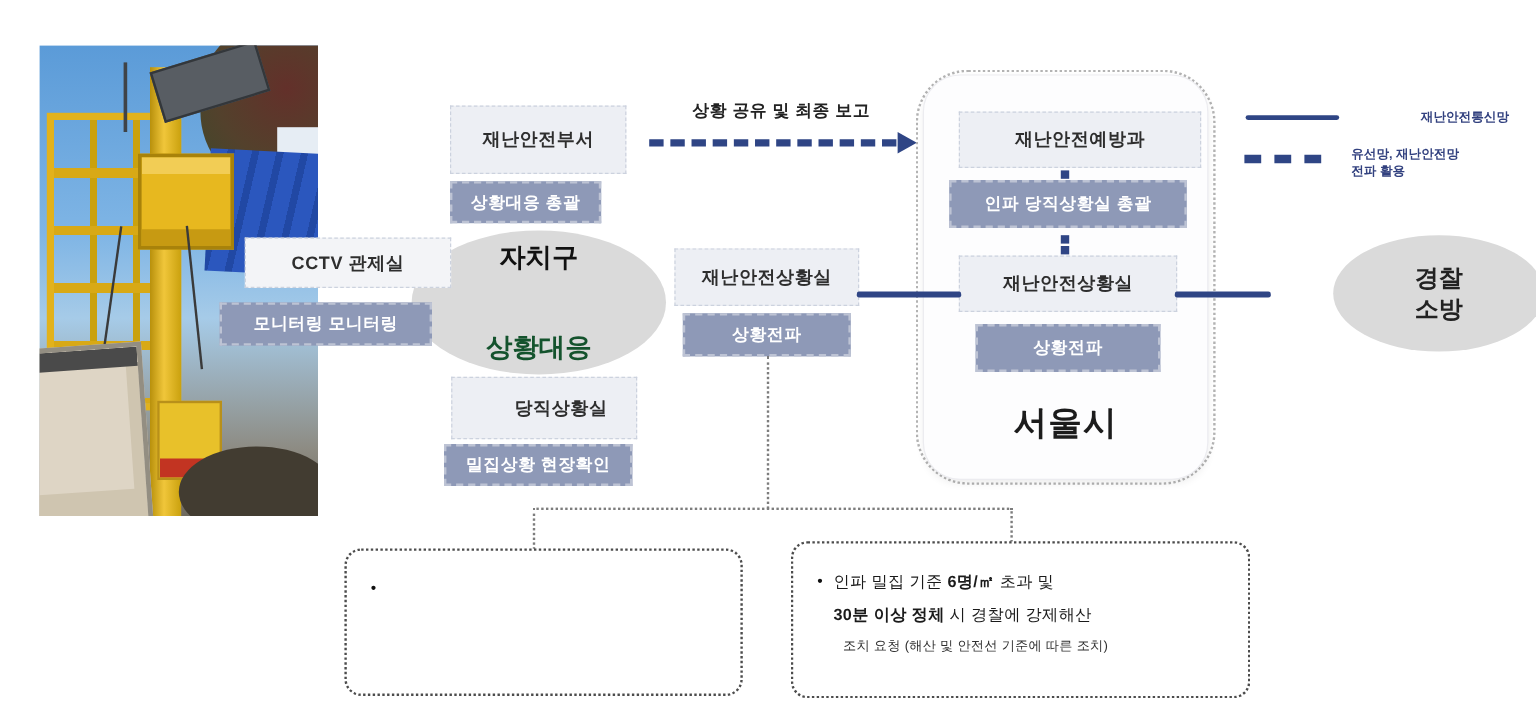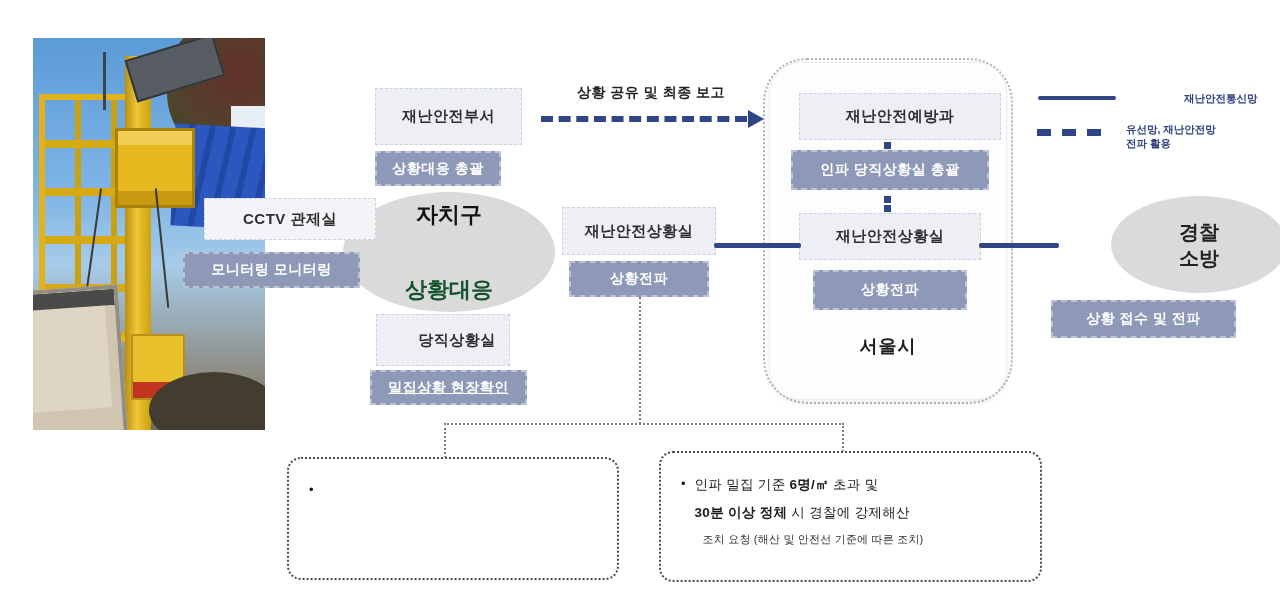--- a/index.html
+++ b/index.html
@@ -33,21 +33,21 @@
     border-top:9px solid transparent;border-bottom:9px solid transparent;
   }
   .dotted-v{width:0;border-left:2px dotted #7d7d7d;}
   .dotted-h{height:0;border-top:2px dotted #7d7d7d;}
   .sq{width:7px;height:7px;background:#2f4585;}
   .seoul-outer{border:2px dotted #b3b3b3;border-radius:44px;box-sizing:border-box;}
   .seoul-card{
     background:#fdfdfe;border-radius:30px;
     box-shadow:0 0 0 1px #ececf0,0 3px 7px rgba(0,0,0,.08);
   }
-  .seoul-title{font-size:18px;font-weight:bold;color:#1c1c1c;text-align:center;letter-spacing:1px;}
+  .seoul-title{font-size:28px;font-weight:bold;color:#1c1c1c;text-align:center;letter-spacing:1px;}
   .legend-text{font-size:10.5px;font-weight:600;color:#32417f;line-height:1.35;white-space:nowrap;}
   .legend-dash{height:0;border-top:7px dashed #2f4585;}
   .arrow-label{font-size:14px;font-weight:bold;color:#222222;text-align:center;letter-spacing:.5px;white-space:nowrap;}
   .callout{
     background:#ffffff;border:2px dotted #4c4c4c;border-radius:14px;box-sizing:border-box;
     display:flex;gap:9px;padding:18px 14px 8px 20px;font-size:13.5px;color:#1a1a1a;
   }
   .callout .bullet{font-size:13px;line-height:2.0;color:#111111;}
   .callout .lines{line-height:2.45;letter-spacing:.3px;}
   .callout .lines--tight{line-height:2.1;}
@@ -92,24 +92,24 @@
     <span class="hub-l2">상황대응</span>
   </div>
 
   <div class="abs box" style="left:375px;top:88px;width:147px;height:57px;">
     <span>재난안전부서</span>
   </div>
   <div class="abs badge" style="left:375px;top:151px;width:126px;height:35px;">
     <span>상황대응 총괄</span>
   </div>
 
-  <div class="abs box" style="left:376px;top:314px;width:134px;height:52px;z-index:2;padding-left:28px;">
+  <div class="abs box" style="left:376px;top:314px;width:155px;height:52px;z-index:2;padding-left:28px;">
     <span>당직상황실</span>
   </div>
-  <div class="abs badge" style="left:370px;top:370px;width:157px;height:35px;text-decoration:underline;">
+  <div class="abs badge" style="left:370px;top:370px;width:157px;height:35px;">
     <span>밀집상황 현장확인</span>
   </div>
 
   <div class="abs box" style="left:562px;top:207px;width:154px;height:48px;">
     <span>재난안전상황실</span>
   </div>
   <div class="abs badge" style="left:569px;top:261px;width:140px;height:36px;">
     <span>상황전파</span>
   </div>
 
@@ -137,23 +137,20 @@
   </div>
   <div class="abs seoul-title" style="left:770px;top:334px;width:236px;">서울시</div>
 
   <div class="abs navline" style="left:714px;top:243px;width:87px;"></div>
   <div class="abs navline" style="left:979px;top:243px;width:80px;"></div>
 
   <div class="abs ellipse" style="left:1111px;top:196px;width:176px;height:97px;">
     <span class="police-line">경찰</span>
     <span class="police-line">소방</span>
   </div>
-  <div class="abs badge" style="left:1051px;top:300px;width:185px;height:38px;">
-    <span>상황 접수 및 전파</span>
-  </div>
 
   <div class="abs navline" style="left:1038px;top:96px;width:78px;height:4px;"></div>
   <div class="abs legend-text" style="left:1184px;top:91px;">재난안전통신망</div>
   <div class="abs legend-dash" style="left:1037px;top:129px;width:64px;"></div>
   <div class="abs" style="left:1126px;top:122px;">
     <div class="legend-text">유선망, 재난안전망</div>
     <div class="legend-text">전파 활용</div>
   </div>
 
   <div class="abs dotted-v" style="left:639px;top:297px;height:127px;"></div>

